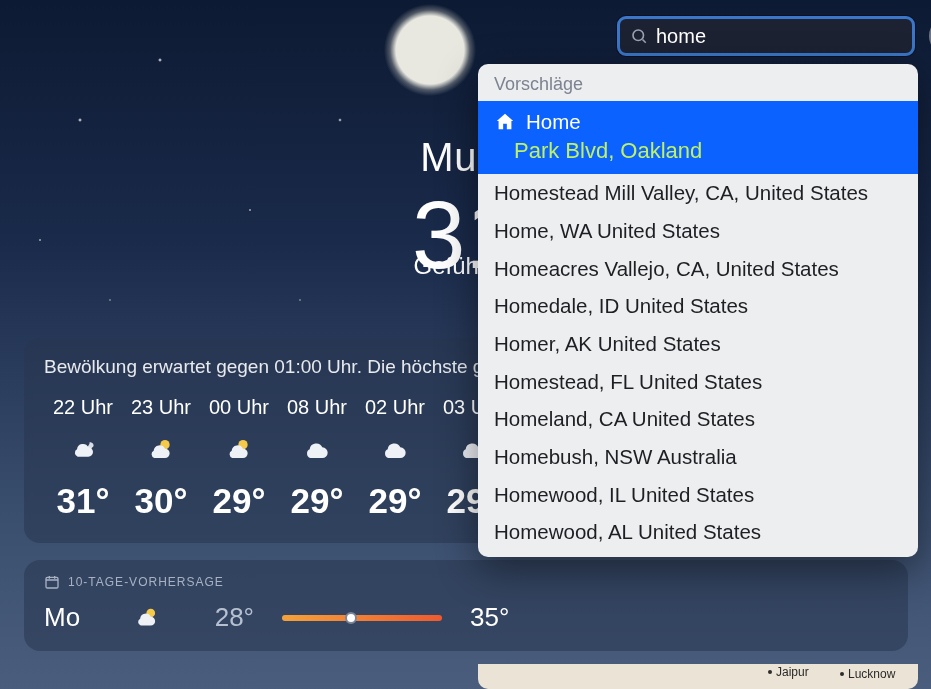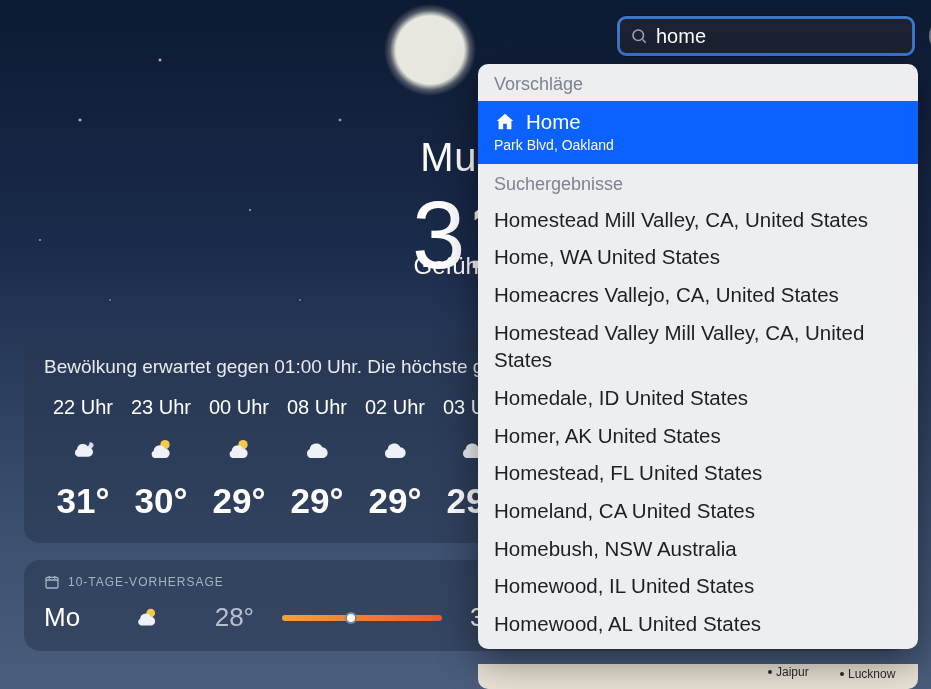--- a/index.html
+++ b/index.html
@@ -130,21 +130,21 @@
     padding: 5px 16px 5px 16px;
     font-size: 20.5px;
     line-height: 1.35;
     cursor: pointer;
   }
   .dd-item.selected {
     background: #0b62ff;
     color: #fff;
     padding: 7px 16px 9px 16px;
   }
-  .dd-item.selected .sub { color:#fef9c3; font-size: 14px; }
+  .dd-item.selected .sub { color:#bef264; font-size: 22px; margin-left: 20px; }
   .dd-home-row { display:flex; align-items:center; gap:10px; }
 
   
   .map-peek {
     position:absolute;
     left: 478px; top: 664px;
     width: 440px; height: 25px;
     background: #eae3d6;
     border-radius: 0 0 10px 10px;
   }
@@ -283,26 +283,24 @@
       <div class="dd-home-row">
         <span>
           <svg width="22" height="22" viewBox="0 0 24 24" fill="#fff">
             <path d="M12 3l9 8h-2v9h-5v-6H10v6H5v-9H3l9-8z"></path>
           </svg>
         </span>
         <span>Home</span>
       </div>
       <div class="sub">Park Blvd, Oakland</div>
     </div>
-    <div class="dd-section-label">Suchergebnisse</div>
     <div id="dd-results">
         <div class="dd-item">Homestead Mill Valley, CA, United States</div>
         <div class="dd-item">Home, WA United States</div>
         <div class="dd-item">Homeacres Vallejo, CA, United States</div>
-        <div class="dd-item">Homestead Valley Mill Valley, CA, United States</div>
         <div class="dd-item">Homedale, ID United States</div>
         <div class="dd-item">Homer, AK United States</div>
         <div class="dd-item">Homestead, FL United States</div>
         <div class="dd-item">Homeland, CA United States</div>
         <div class="dd-item">Homebush, NSW Australia</div>
         <div class="dd-item">Homewood, IL United States</div>
         <div class="dd-item">Homewood, AL United States</div>
       </div>
   </div>
 

